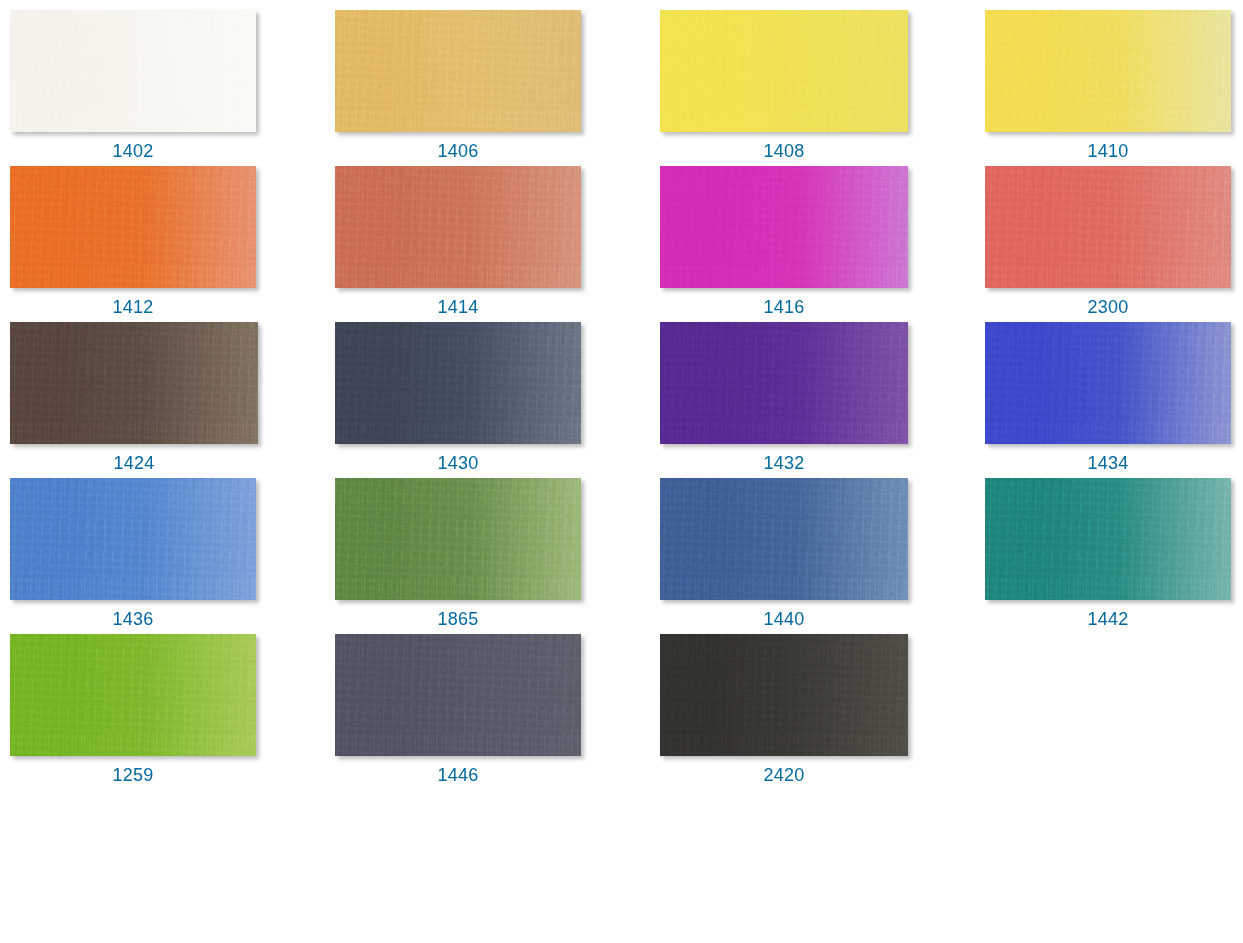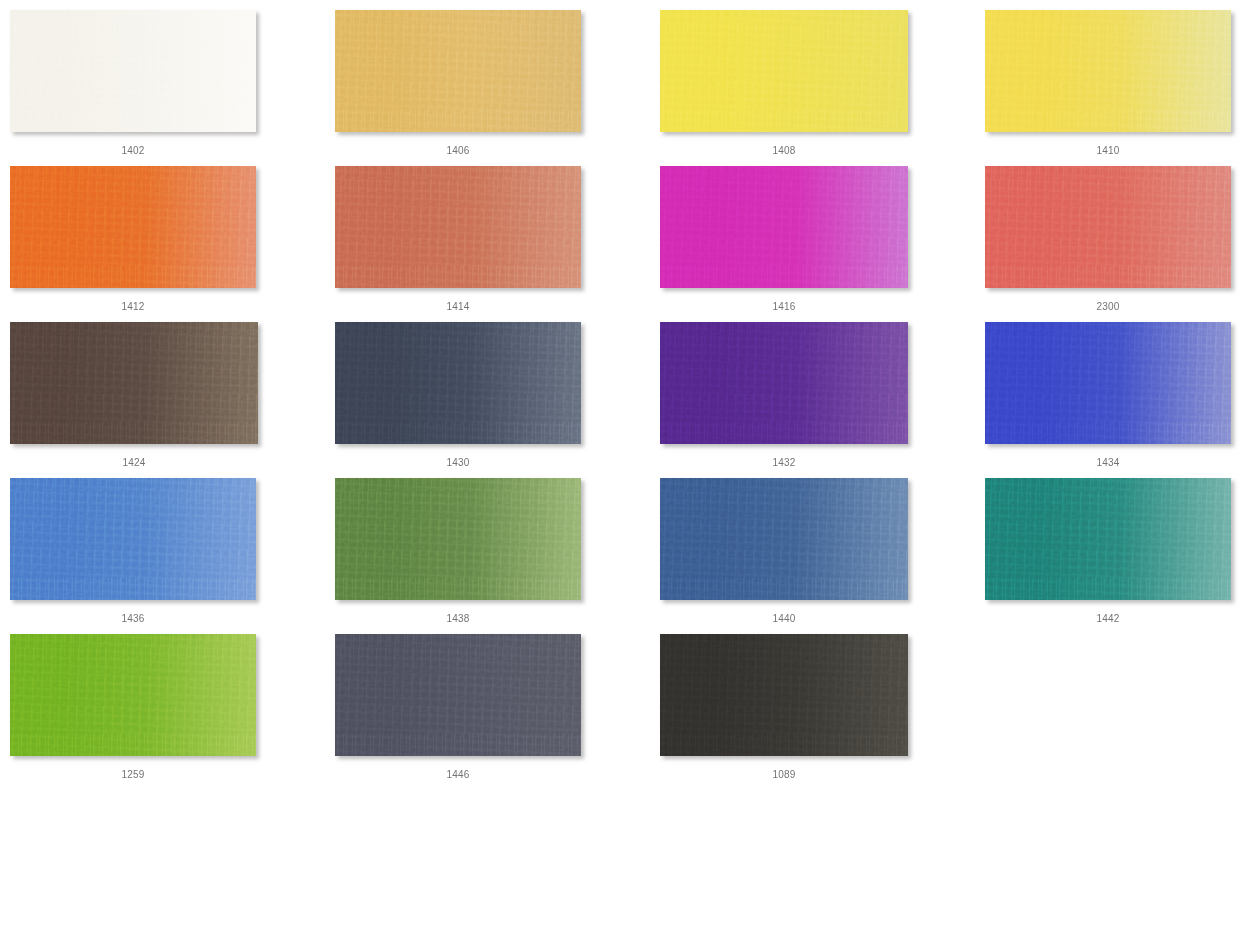--- a/index.html
+++ b/index.html
@@ -66,22 +66,22 @@
     background-size: 9px 100%, 100% 8px, 17px 13px;
     mix-blend-mode: overlay;
   }
 
   .swatch-label {
     position: absolute;
     left: 0;
     top: 132px;
     width: 246px;
     text-align: center;
-    font-size: 10px;
-    color: #737373;
+    font-size: 18px;
+    color: #0369a1;
     letter-spacing: 0.2px;
     line-height: 18px;
   }
 
   
   .swatch-cell.col-4 .swatch-chip,
   .swatch-cell.col-4 .swatch-label { width: 248px; }
 </style>
 </head>
 <body>
@@ -134,35 +134,35 @@
     <div class="swatch-cell col-1">
       <div class="swatch-chip" style="background: linear-gradient(90deg, rgb(58, 71, 201) 0%, rgb(58, 71, 201) 22%, rgb(67, 82, 200) 55%, rgb(139, 146, 210) 100%);"></div>
       <div class="swatch-label">1434</div>
     </div>
     <div class="swatch-cell col-2">
       <div class="swatch-chip" style="background: linear-gradient(90deg, rgb(77, 126, 203) 0%, rgb(77, 126, 203) 22%, rgb(84, 132, 205) 55%, rgb(123, 160, 218) 100%);"></div>
       <div class="swatch-label">1436</div>
     </div>
     <div class="swatch-cell col-3">
       <div class="swatch-chip" style="background: linear-gradient(90deg, rgb(95, 133, 68) 0%, rgb(95, 133, 68) 22%, rgb(104, 140, 76) 55%, rgb(156, 184, 120) 100%);"></div>
-      <div class="swatch-label">1438</div>
+      <div class="swatch-label">1865</div>
     </div>
     <div class="swatch-cell col-4">
       <div class="swatch-chip" style="background: linear-gradient(90deg, rgb(60, 94, 147) 0%, rgb(60, 94, 147) 22%, rgb(66, 100, 150) 55%, rgb(110, 140, 180) 100%);"></div>
       <div class="swatch-label">1440</div>
     </div>
     <div class="swatch-cell col-1">
       <div class="swatch-chip" style="background: linear-gradient(90deg, rgb(31, 130, 121) 0%, rgb(31, 130, 121) 22%, rgb(42, 138, 128) 55%, rgb(116, 179, 171) 100%);"></div>
       <div class="swatch-label">1442</div>
     </div>
     <div class="swatch-cell col-2">
       <div class="swatch-chip" style="background: linear-gradient(90deg, rgb(115, 179, 35) 0%, rgb(115, 179, 35) 22%, rgb(124, 183, 44) 55%, rgb(167, 202, 85) 100%);"></div>
       <div class="swatch-label">1259</div>
     </div>
     <div class="swatch-cell col-3">
       <div class="swatch-chip" style="background: linear-gradient(90deg, rgb(79, 81, 96) 0%, rgb(79, 81, 96) 22%, rgb(84, 86, 101) 55%, rgb(91, 93, 106) 100%);"></div>
       <div class="swatch-label">1446</div>
     </div>
     <div class="swatch-cell col-4">
       <div class="swatch-chip" style="background: linear-gradient(90deg, rgb(51, 49, 46) 0%, rgb(51, 49, 46) 22%, rgb(58, 56, 51) 55%, rgb(78, 76, 69) 100%);"></div>
-      <div class="swatch-label">1089</div>
+      <div class="swatch-label">2420</div>
     </div>
   </div>
 
 </body></html>

